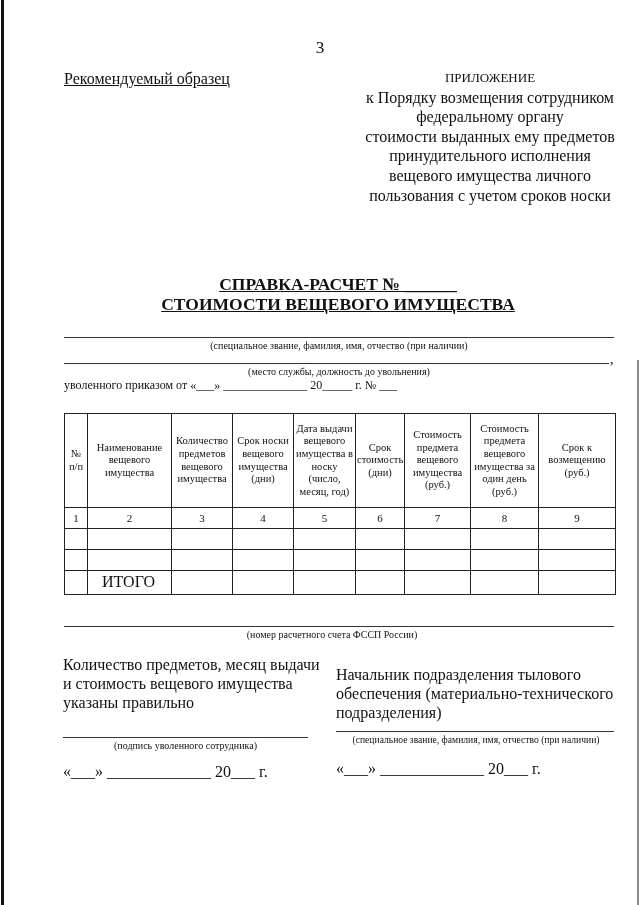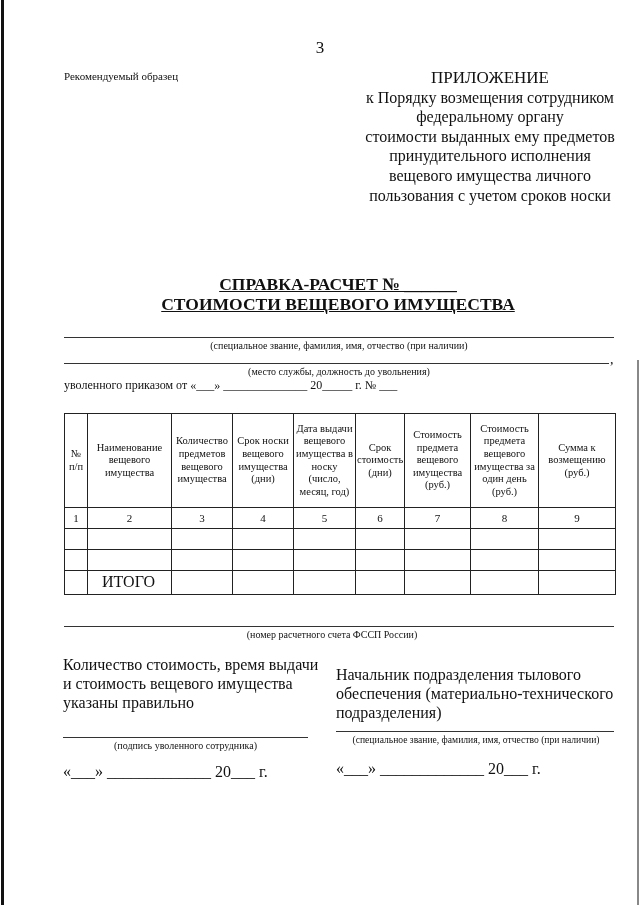--- a/index.html
+++ b/index.html
@@ -5,23 +5,23 @@
   html, body { margin: 0; padding: 0; background: #ffffff; }
   body {
     width: 640px; height: 905px; position: relative; overflow: hidden;
     font-family: "Liberation Serif", "DejaVu Serif", serif; color: #111;
   }
   .abs { position: absolute; }
   .edge-left { left: 1px; top: 0; width: 3px; height: 905px; background: #111; }
   .edge-right { left: 637px; top: 360px; width: 2px; height: 545px; background: #888; }
 
   .page-num { left: 300px; top: 38px; width: 40px; text-align: center; font-size: 17px; }
-  .recommended { left: 64px; top: 70px; font-size: 11px; }
+  .recommended { left: 64px; top: 70px; font-size: 16px; text-decoration: underline; }
   .appendix { left: 340px; top: 68px; width: 300px; text-align: center; font-size: 16px; line-height: 19.6px; }
-  .appendix .head { font-size: 17px; }
+  .appendix .head { font-size: 13px; }
 
   .title { left: 100px; top: 274px; width: 476px; text-align: center; font-size: 17.5px; font-weight: bold; line-height: 20px; text-decoration: underline; }
 
   .line { position: absolute; height: 0; border-top: 1px solid #333; }
   .caption { position: absolute; font-size: 10px; text-align: center; }
   .order-line { left: 64px; top: 378px; font-size: 12px; white-space: pre; }
 
   table.grid {
     position: absolute; left: 64px; top: 413px; width: 551px;
     border-collapse: collapse; table-layout: fixed;
@@ -89,21 +89,21 @@
   <tbody>
       <tr class="hdr">
     <th>№ п/п</th>
     <th>Наименование вещевого имущества</th>
     <th>Количество предметов вещевого имущества</th>
     <th>Срок носки вещевого имущества (дни)</th>
     <th>Дата выдачи вещевого имущества в носку (число, месяц, год)</th>
     <th>Срок стоимость (дни)</th>
     <th>Стоимость предмета вещевого имущества (руб.)</th>
     <th>Стоимость предмета вещевого имущества за один день (руб.)</th>
-    <th>Сумма к возмещению (руб.)</th>
+    <th>Срок к возмещению (руб.)</th>
   </tr>
   <tr class="num">
     <td>1</td>
     <td>2</td>
     <td>3</td>
     <td>4</td>
     <td>5</td>
     <td>6</td>
     <td>7</td>
     <td>8</td>
@@ -142,21 +142,21 @@
         <td></td>
     <td></td>
   </tr>
 </tbody>
   </table>
 
 <div class="line" style="left:64px; top:626px; width:550px;"></div>
 <div class="caption" style="left:57px; top:629px; width:550px;">(номер расчетного счета ФССП России)</div>
 
 <div class="sig-text" style="left:63px; top:655px;">
-  <div>Количество стоимость, время выдачи</div>
+  <div>Количество предметов, месяц выдачи</div>
   <div>и стоимость вещевого имущества</div>
   <div>указаны правильно</div>
 </div>
 <div class="line" style="left:63px; top:737px; width:245px;"></div>
 <div class="caption" style="left:63px; top:740px; width:245px;">(подпись уволенного сотрудника)</div>
 <div class="date-line" style="left:63px; top:763px;">«___» _____________ 20___ г.</div>
 
 <div class="sig-text" style="left:336px; top:655px;margin-top:10px;">
   <div>Начальник подразделения тылового</div>
   <div>обеспечения (материально-технического</div>

